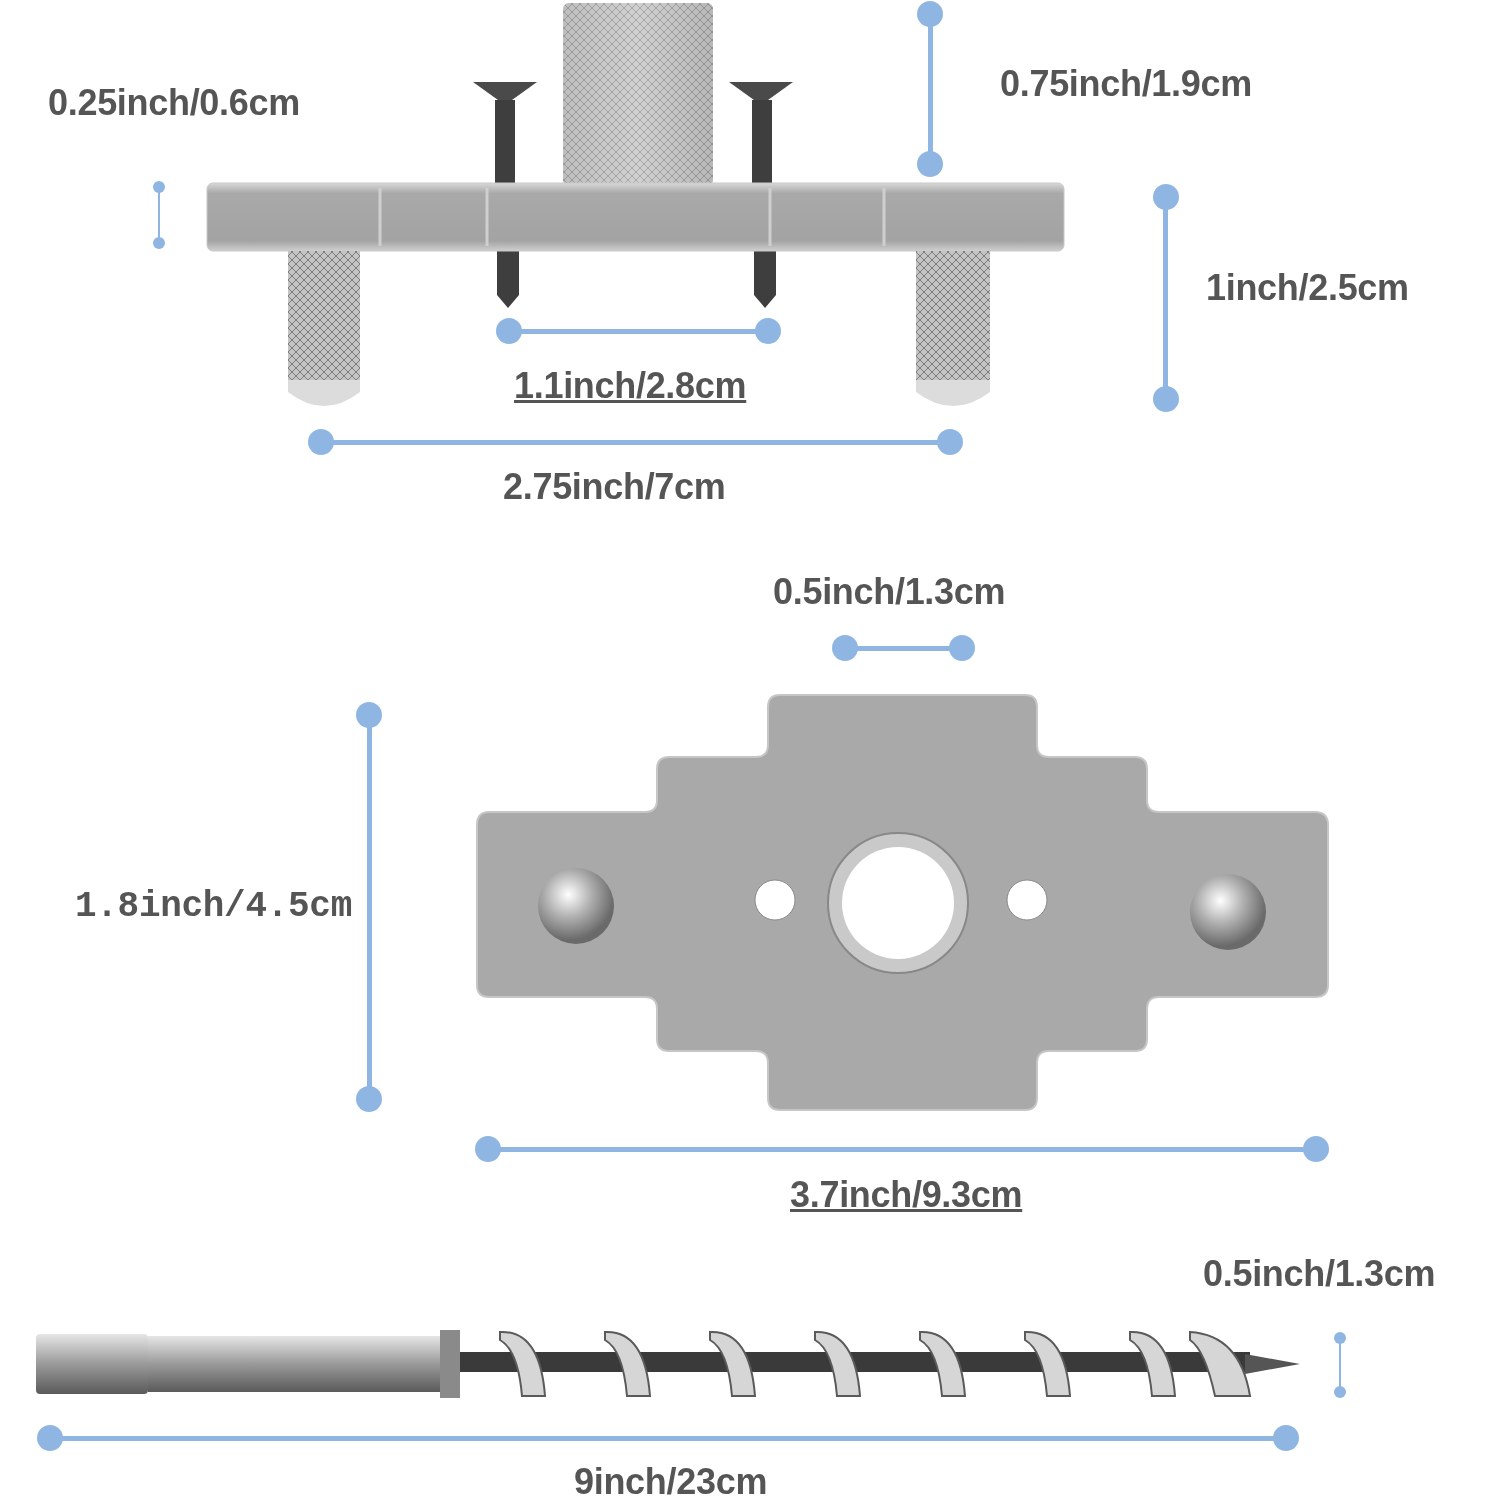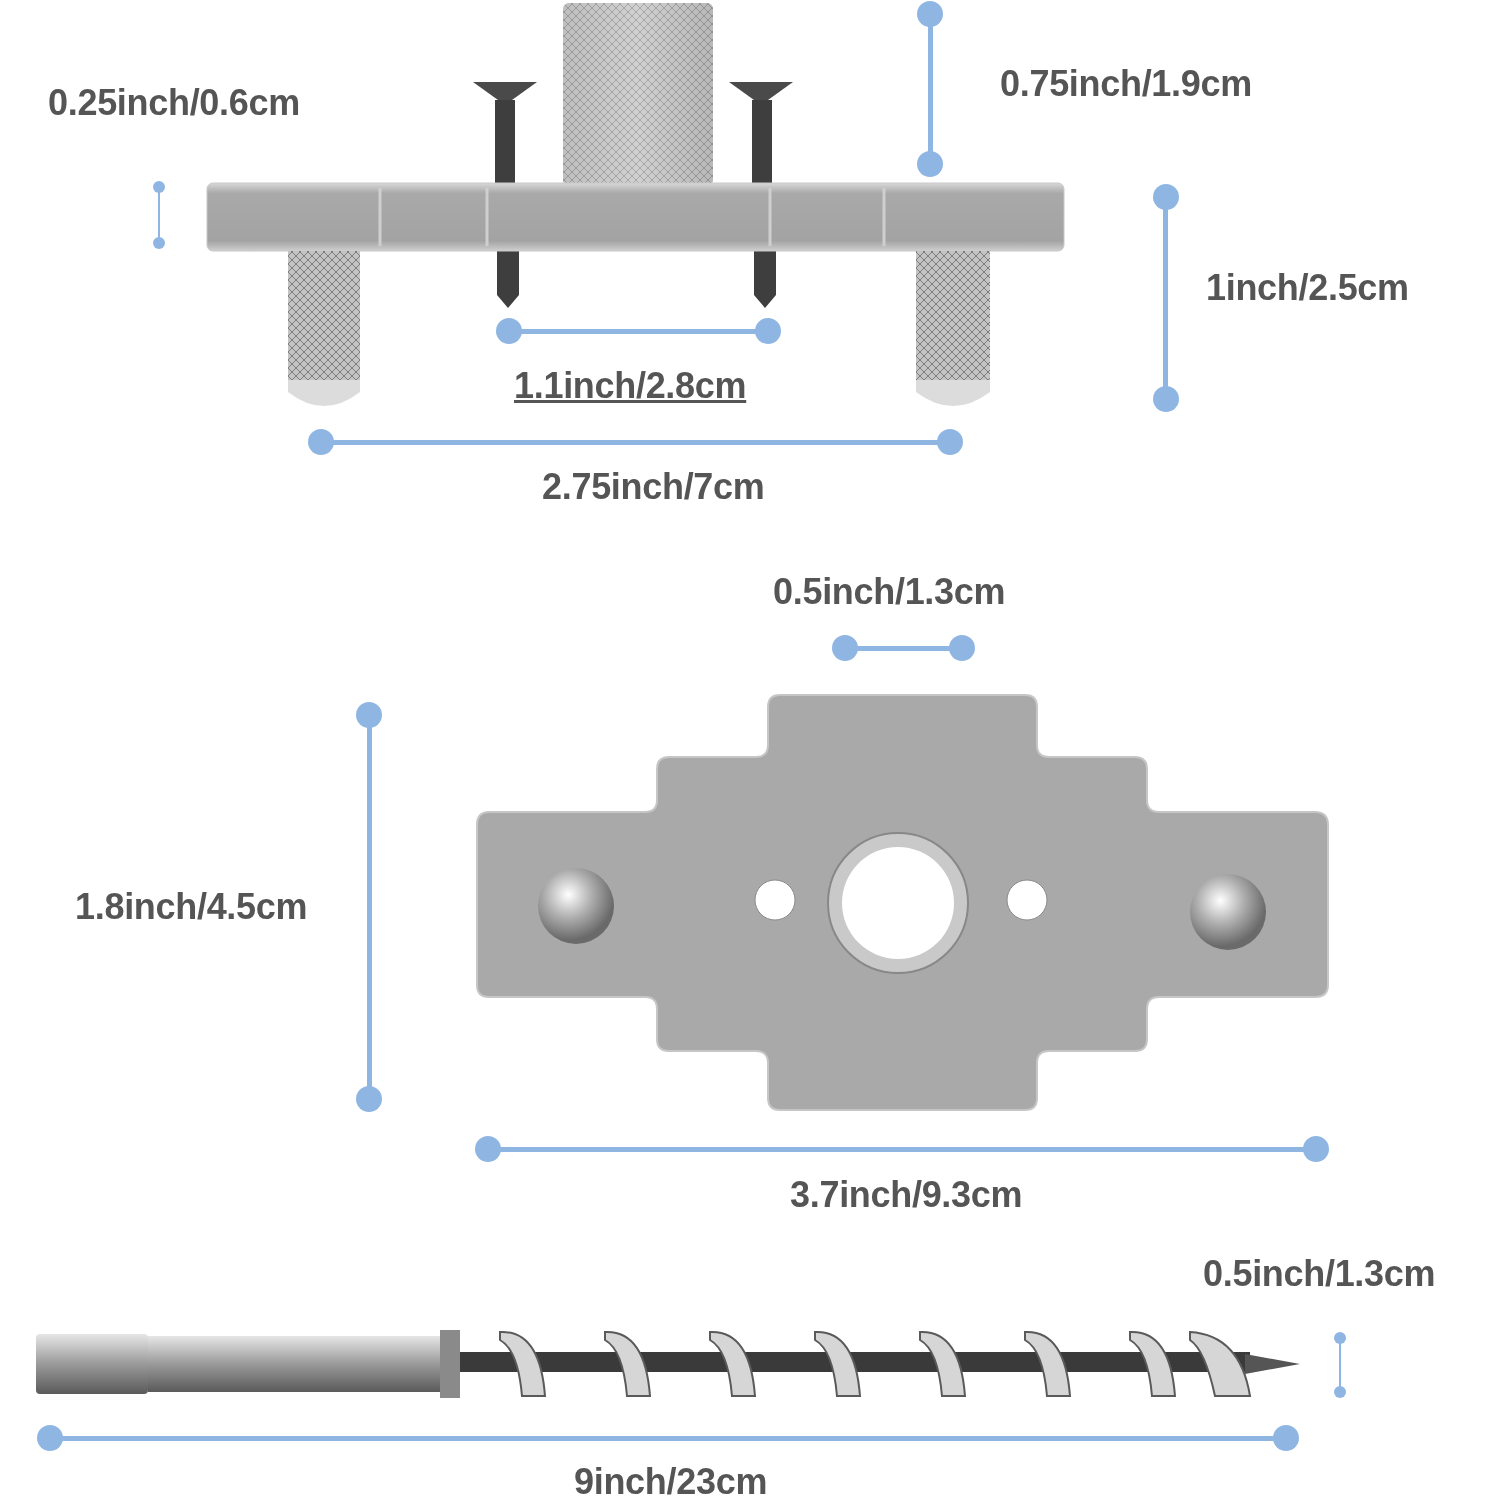--- a/index.html
+++ b/index.html
@@ -145,20 +145,20 @@
 <div class="dot sm" style="left:1334px;top:1386px;"></div>
 
 <div class="dim" style="left:50px;top:1436px;width:1236px;height:5px;"></div>
 <div class="dot" style="left:37px;top:1425px;"></div>
 <div class="dot" style="left:1273px;top:1425px;"></div>
 
 <div class="label" style="left:48px;top:85px;">0.25inch/0.6cm</div>
 <div class="label" style="left:1000px;top:66px;">0.75inch/1.9cm</div>
 <div class="label" style="left:1206px;top:270px;">1inch/2.5cm</div>
 <div class="label" style="left:514px;top:368px;text-decoration:underline;">1.1inch/2.8cm</div>
-<div class="label" style="left:542px;top:469px;">2.75inch/7cm</div>
+<div class="label" style="left:503px;top:469px;">2.75inch/7cm</div>
 
 <div class="label" style="left:773px;top:574px;">0.5inch/1.3cm</div>
-<div class="label" style="left:75px;top:889px;">1.8inch/4.5cm</div>
-<div class="label" style="left:790px;top:1177px;">3.7inch/9.3cm</div>
+<div class="label" style="left:75px;top:889px;font-family:Liberation Mono, monospace;">1.8inch/4.5cm</div>
+<div class="label" style="left:790px;top:1177px;text-decoration:underline;">3.7inch/9.3cm</div>
 
 <div class="label" style="left:1203px;top:1256px;">0.5inch/1.3cm</div>
 <div class="label" style="left:574px;top:1464px;">9inch/23cm</div>
 
 </body></html>

